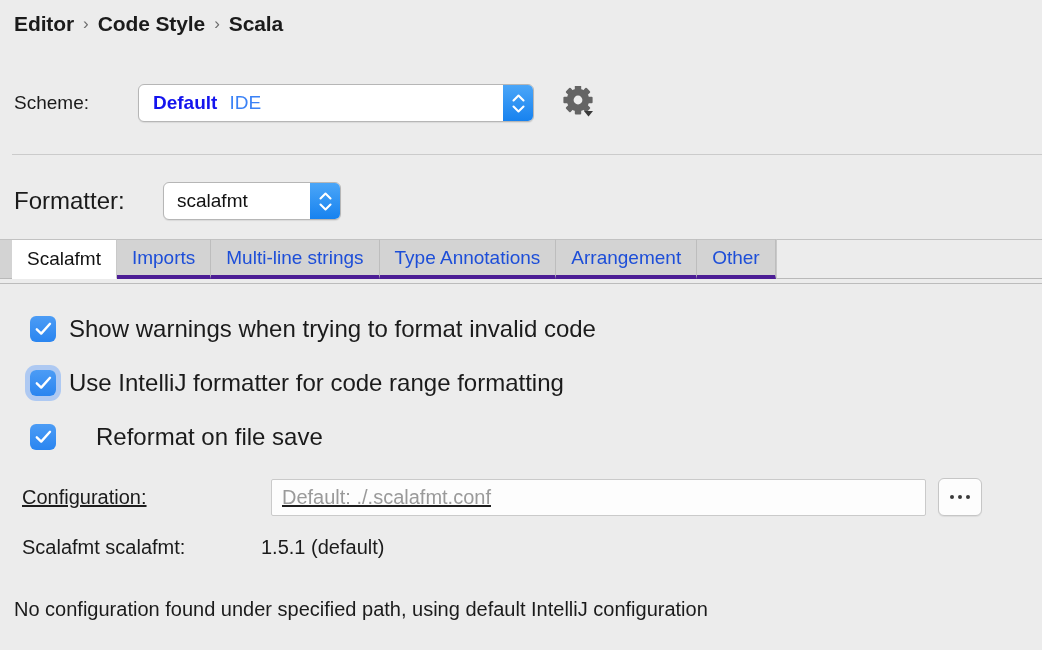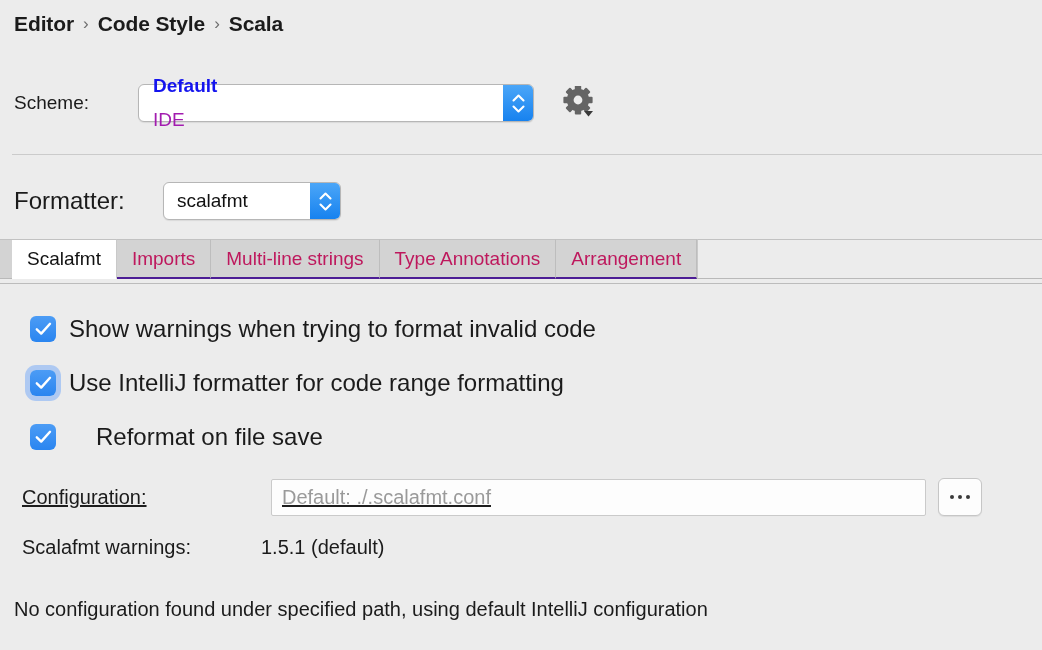--- a/index.html
+++ b/index.html
@@ -57,24 +57,23 @@
     align-items: center;
     box-shadow: 0 1px 1px rgba(0,0,0,0.08);
   }
   .combo-text {
     padding-left: 14px;
     font-size: 19px;
     display: flex;
     align-items: baseline;
     gap: 12px;
     white-space: nowrap;
-    flex-direction: column;
   }
   .scheme-name { color: #1414ee; font-weight: bold; }
-  .scheme-kind { color: #a21caf; font-weight: normal; }
+  .scheme-kind { color: #3b82f6; font-weight: normal; }
   .stepper {
     position: absolute;
     right: 0; top: 0;
     width: 30px; height: 100%;
     background: linear-gradient(180deg,#4ba6f8 0%,#1782ef 100%);
     border-radius: 0 5px 5px 0;
     display: flex;
     flex-direction: column;
     align-items: center;
     justify-content: center;
@@ -132,25 +131,25 @@
     width: 12px;
     background: #d3d3d3;
     border-top: 1px solid #c2c2c2;
     border-bottom: 1px solid #b9b9b9;
   }
   .tab {
     display: flex;
     align-items: center;
     padding: 0 15px;
     font-size: 19px;
-    color: #be185d;
+    color: #1d4ed8;
     background: #d3d3d3;
     border-top: 1px solid #c2c2c2;
     border-right: 1px solid #bdbdbd;
-    border-bottom: 2px solid #4c1d95;
+    border-bottom: 4px solid #4c1d95;
     white-space: nowrap;
   }
   .tab.active {
     background: #ffffff;
     color: #111111;
     border-bottom: 1px solid #ffffff;
     border-right: 1px solid #c9c9c9;
   }
   .tab-filler {
     flex: 1;
@@ -326,20 +325,21 @@
   </div>
 </div>
 
 <div class="tabbar">
   <div class="tab-gutter"></div>
   <div class="tab active">Scalafmt</div>
   <div class="tab">Imports</div>
   <div class="tab">Multi-line strings</div>
   <div class="tab">Type Annotations</div>
   <div class="tab">Arrangement</div>
+  <div class="tab">Other</div>
   <div class="tab-filler"></div>
 </div>
 <div id="divider-tabs"></div>
 
 <div class="check-row" id="check-row-0">
   <span class="cb">
     <svg width="17" height="14" viewBox="0 0 17 14">
         <path d="M1.8 7.3 L6.2 11.6 L15 1.8" fill="none" stroke="#ffffff" stroke-width="2.4" stroke-linecap="round" stroke-linejoin="round"></path>
       </svg>
   </span>
@@ -368,17 +368,17 @@
   <span class="config-label">Configuration:</span>
   <span class="config-input" title="Default: ./.scalafmt.conf">Default: ./.scalafmt.conf</span>
   <span class="browse-btn">
     <span class="dot"></span>
     <span class="dot"></span>
     <span class="dot"></span>
   </span>
 </div>
 
 <div id="version-row">
-  <span class="version-label">Scalafmt warnings:</span>
+  <span class="version-label">Scalafmt scalafmt:</span>
   <span class="version-value">1.5.1 (default)</span>
 </div>
 
 <div id="status-msg">No configuration found under specified path, using default IntelliJ configuration</div>
 
 </body></html>

